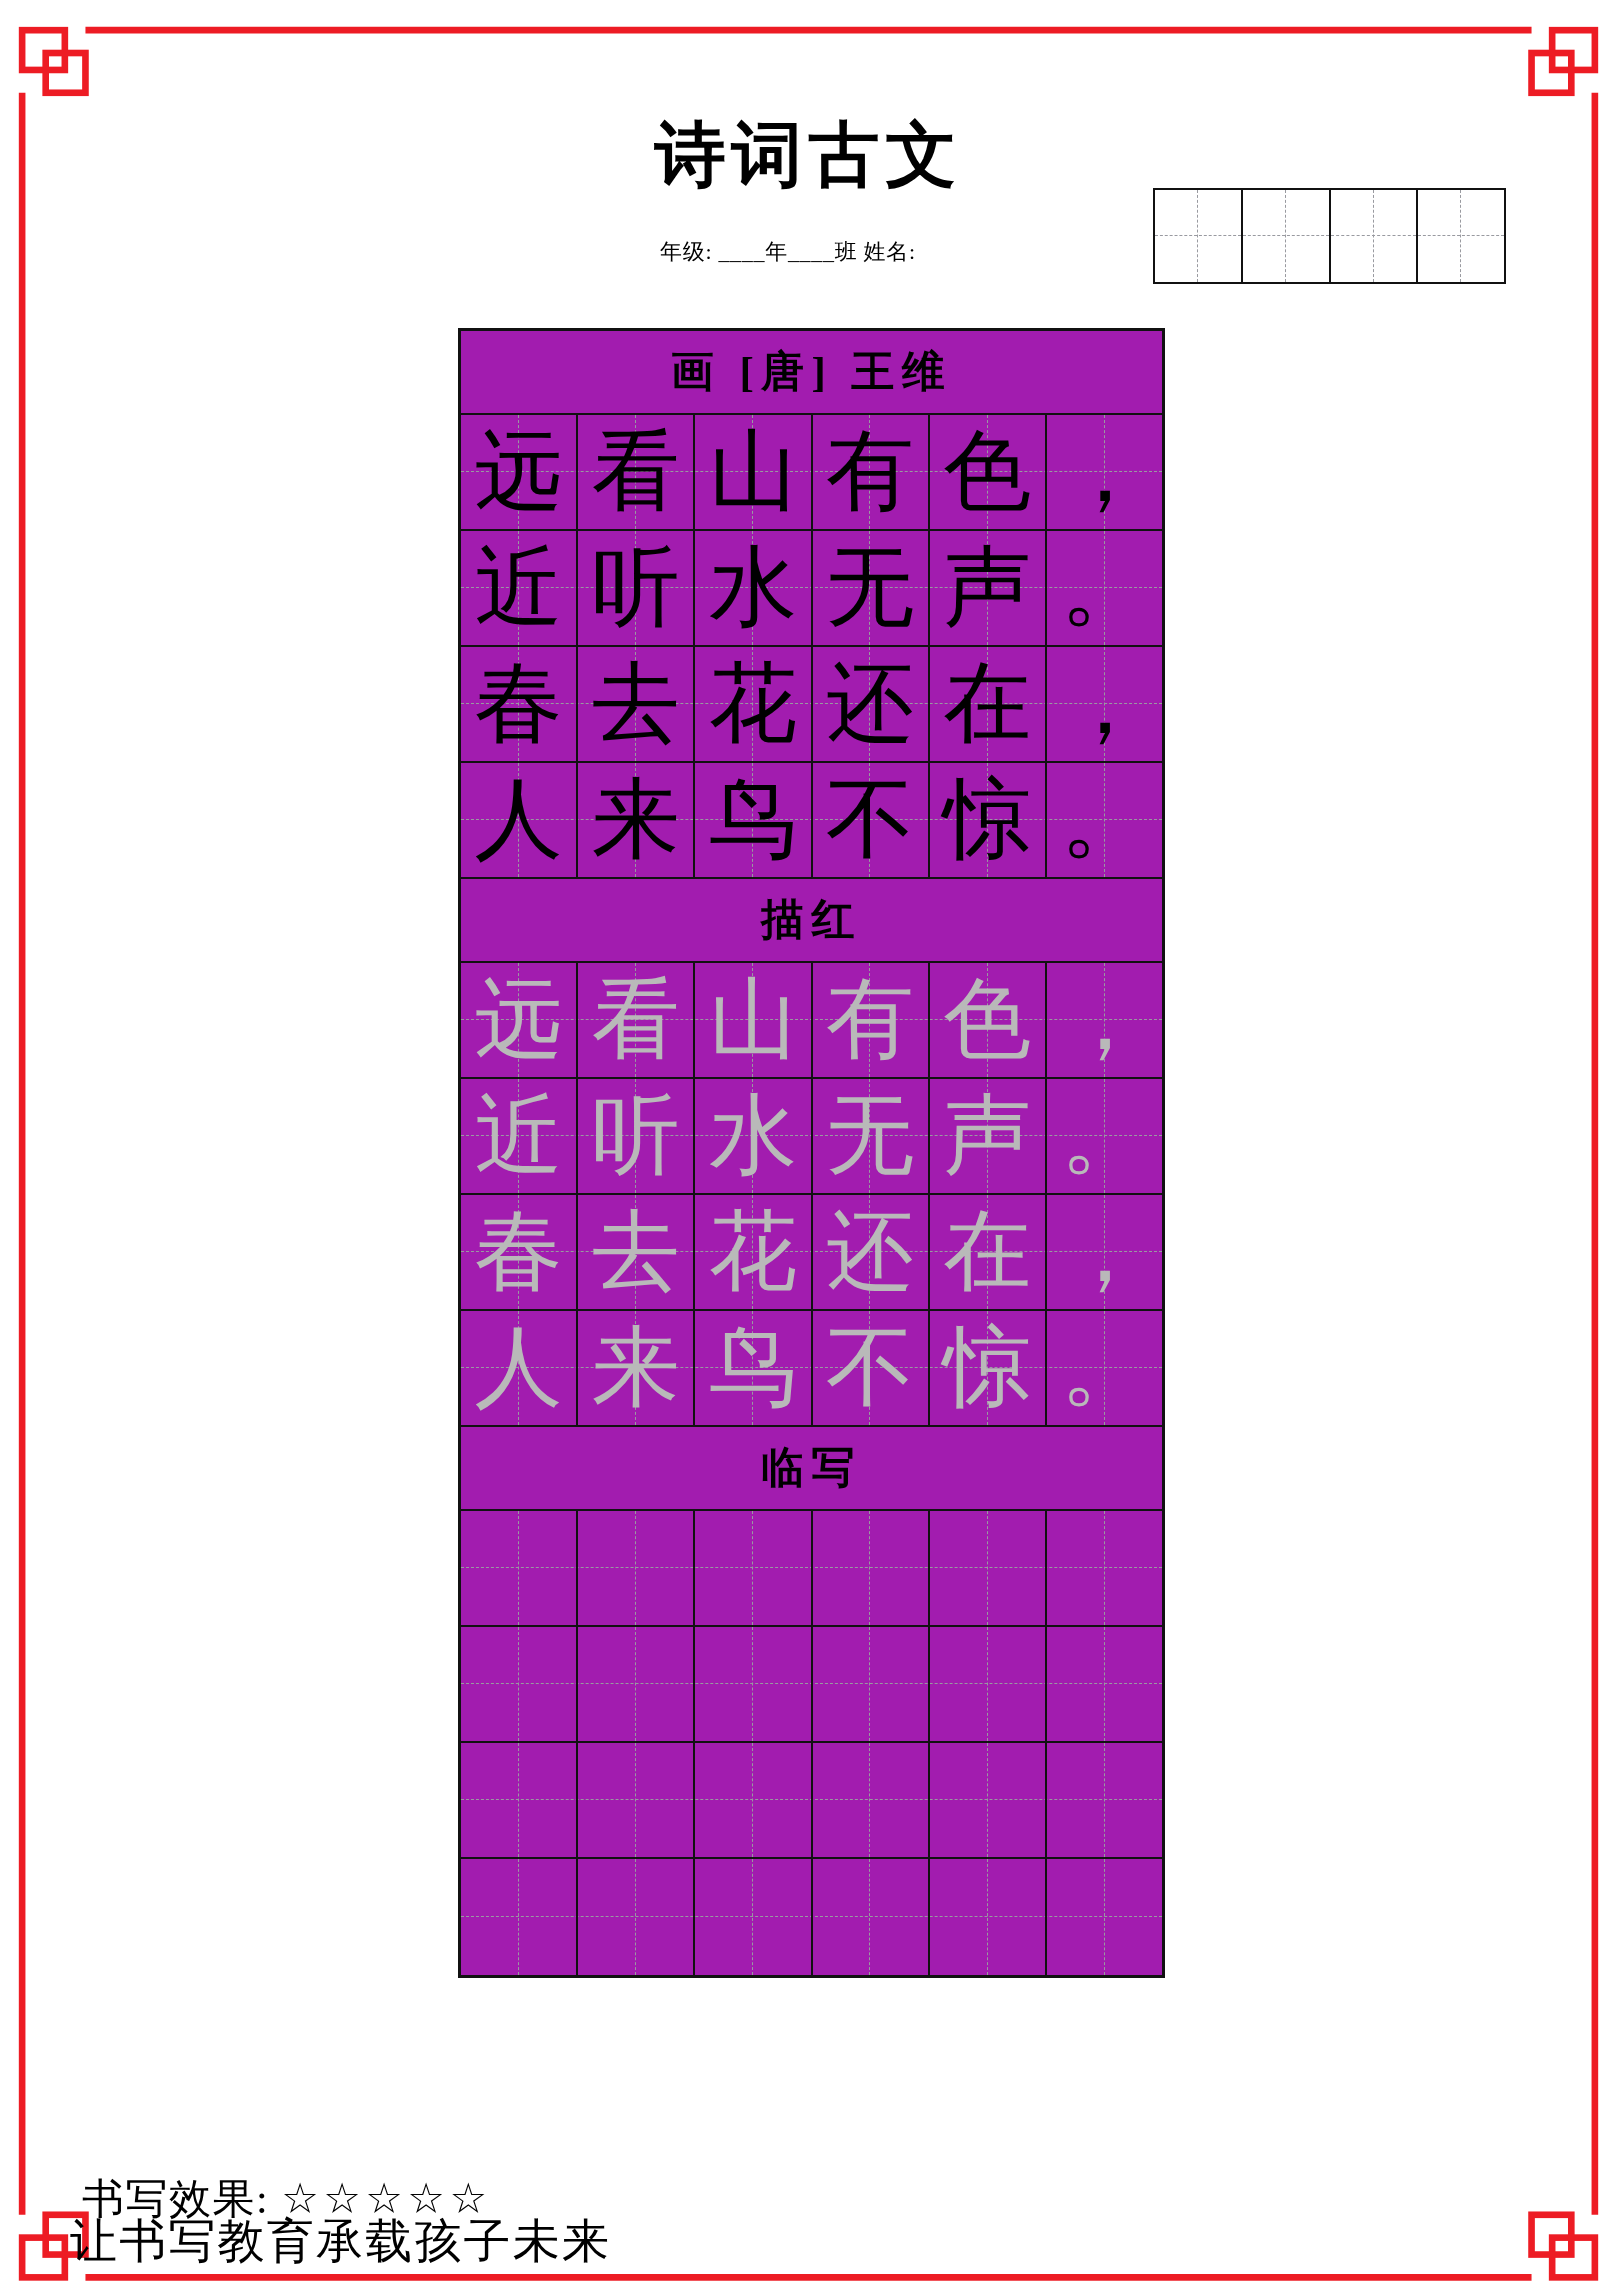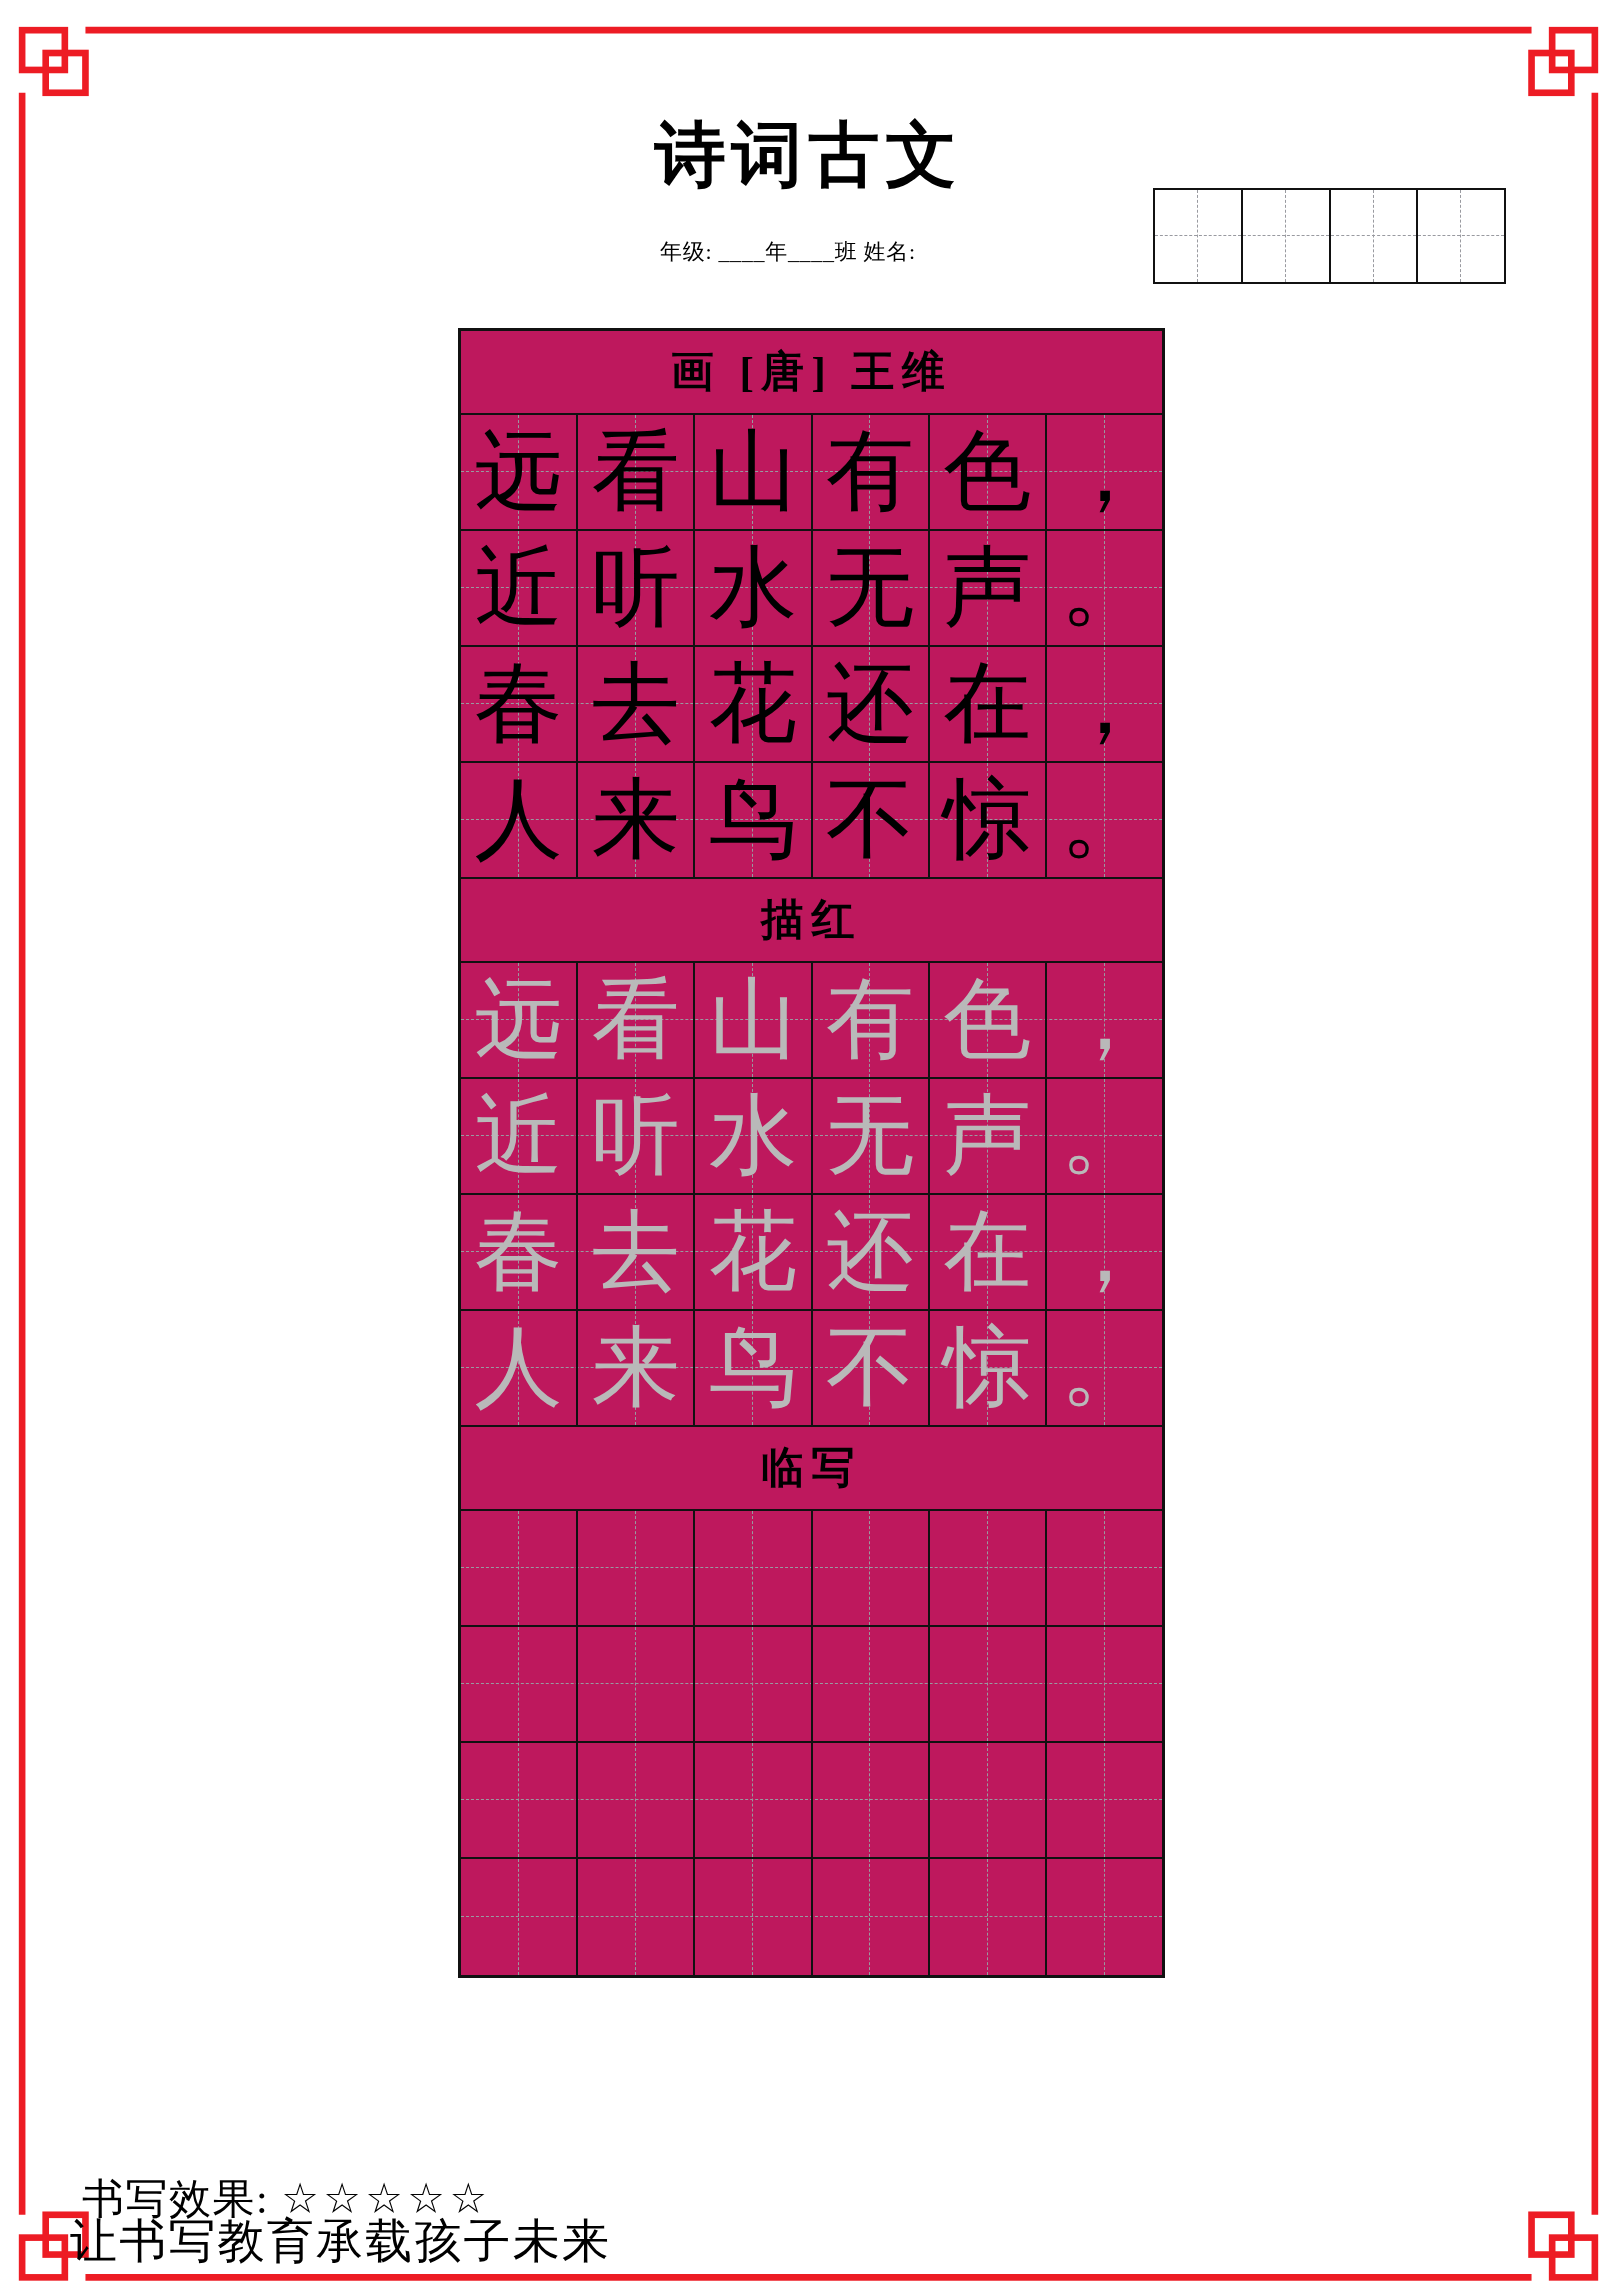--- a/index.html
+++ b/index.html
@@ -35,21 +35,21 @@
     content:"";position:absolute;top:0;bottom:0;left:50%;margin-left:-0.7px;
     border-left:1.5px dashed #999aa0;
   }
   .name-cell::after{
     content:"";position:absolute;left:0;right:0;top:50%;margin-top:-0.7px;
     border-top:1.5px dashed #999aa0;
   }
   
   .practice-table{
     position:absolute;left:458px;top:328px;width:707px;
-    box-sizing:border-box;border:3.7px solid #111;background:#be185d;z-index:2;
+    box-sizing:border-box;border:3.7px solid #111;background:#a21caf;z-index:2;
   }
   .section-header{
     height:84px;line-height:81px;box-sizing:border-box;
     border-bottom:2.9px solid #111;
     text-align:center;font-size:43px;font-weight:bold;letter-spacing:7.4px;
     white-space:nowrap;
   }
   .char-row{
     display:flex;height:116px;box-sizing:border-box;
     border-bottom:2.9px solid #111;position:relative;

